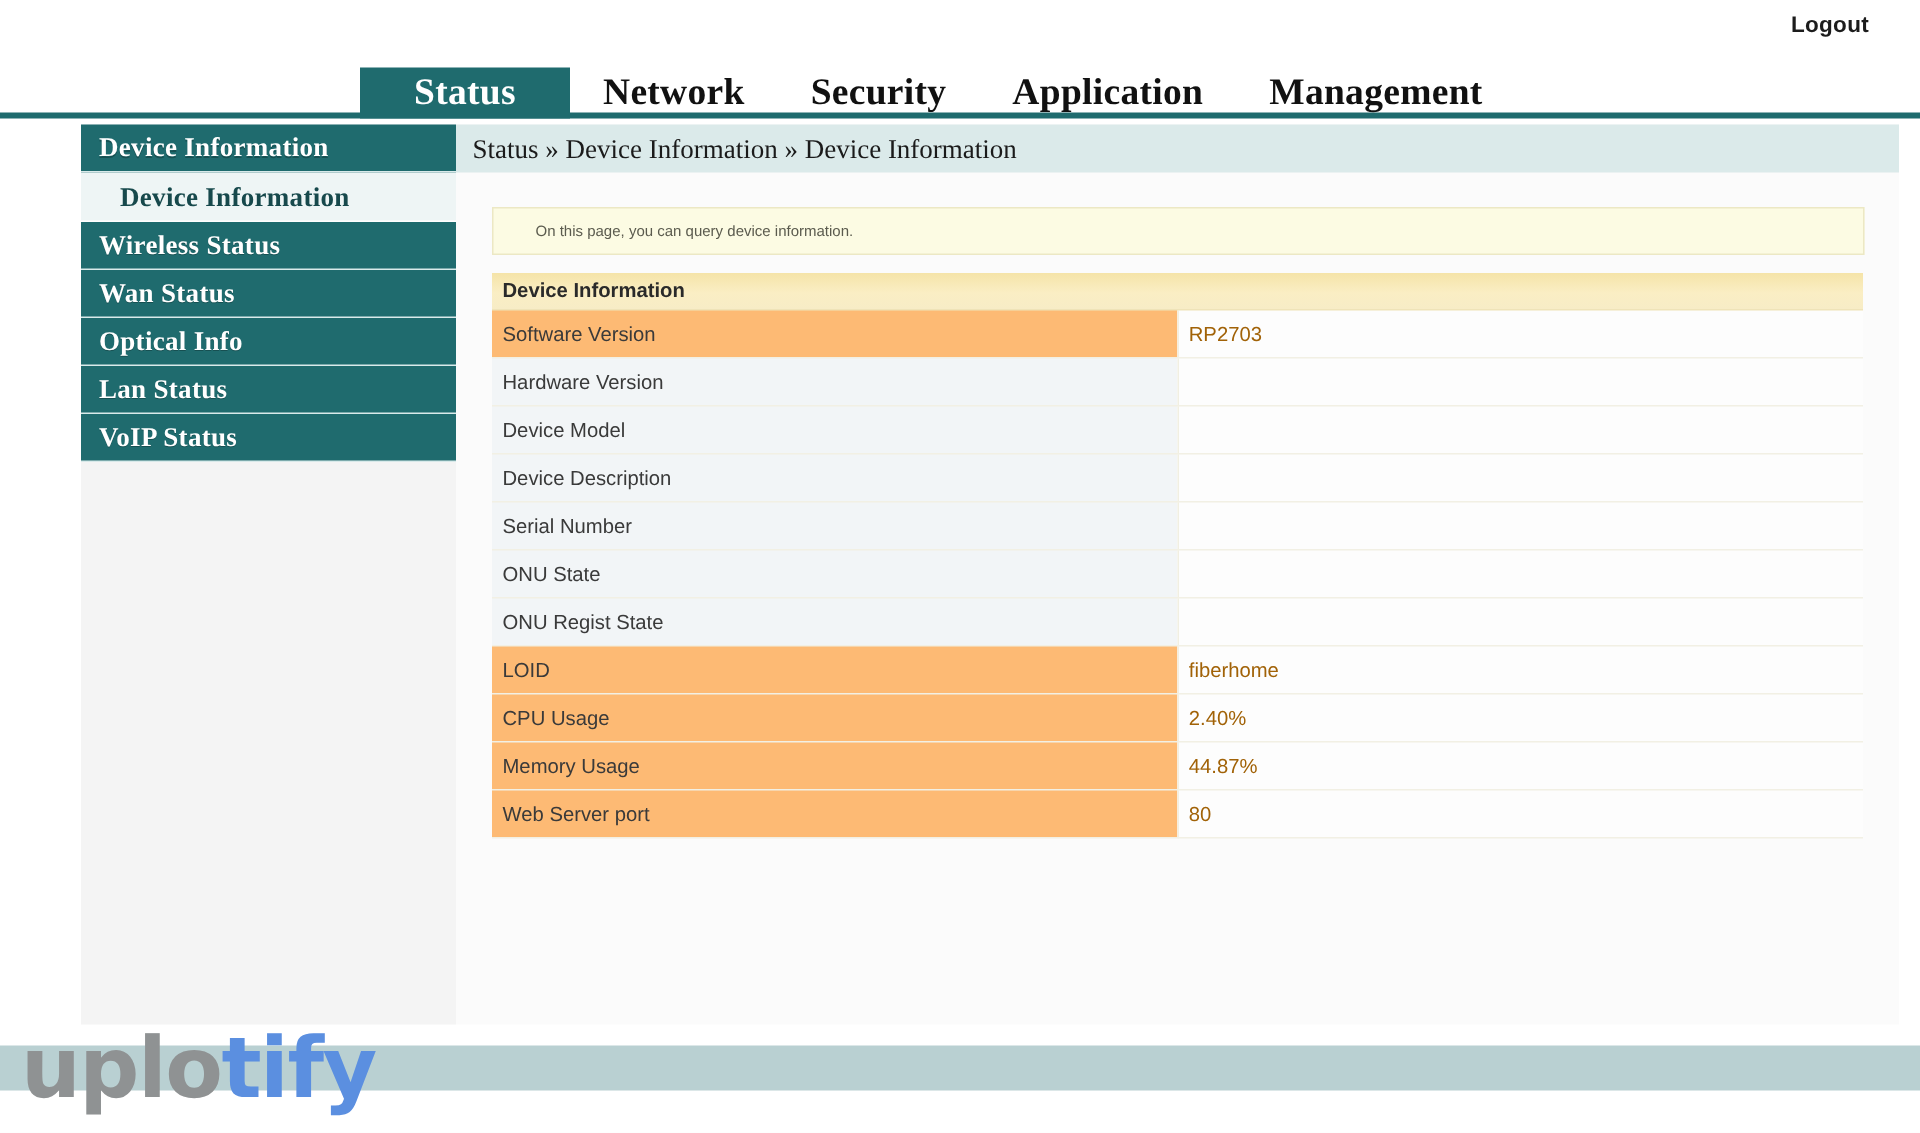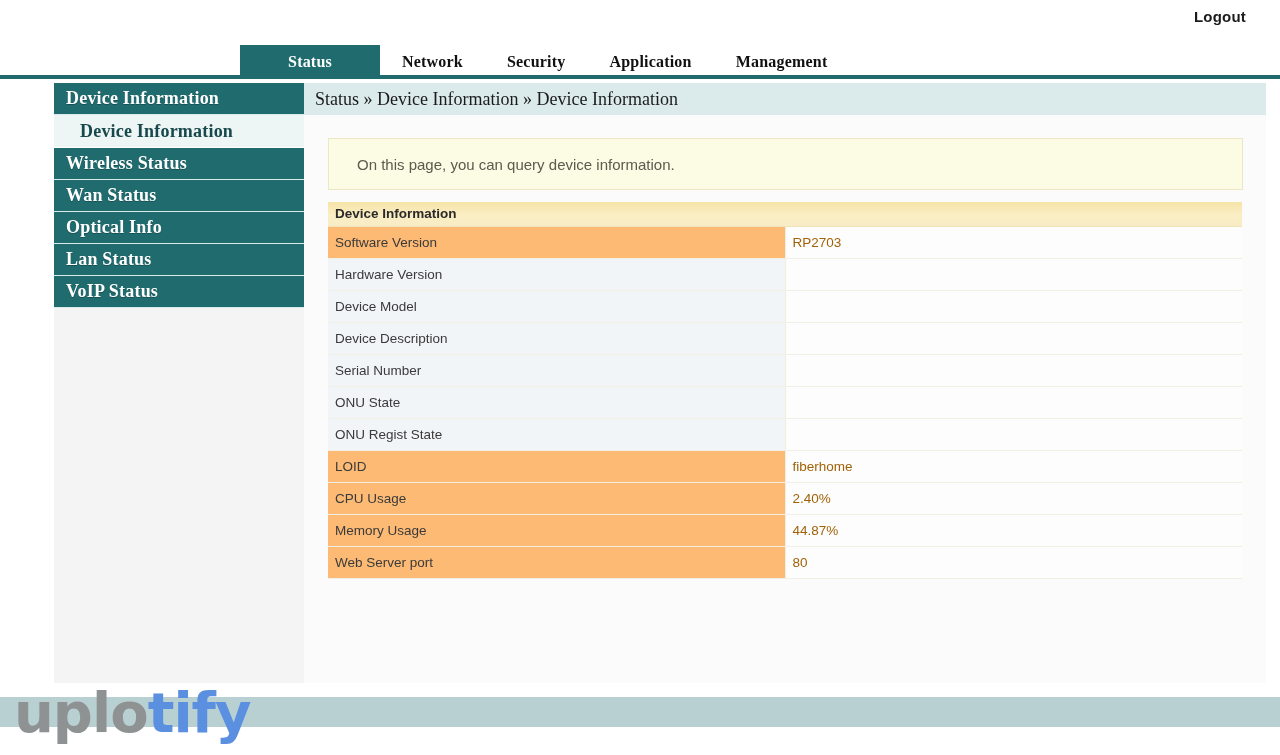--- a/index.html
+++ b/index.html
@@ -36,21 +36,21 @@
     background: #ffffff;
     border-bottom: 4px solid #1f6b6e;
   }
   .menu-items {
     position: absolute; left: 240px; top: 0; height: 34px;
     display: flex; align-items: stretch;
   }
   .menu-item {
     display: flex; align-items: center; justify-content: center;
     font-family: "Liberation Serif", serif;
-    font-size: 16px; font-weight: 700;
+    font-size: 25px; font-weight: 700;
     color: #111111;
     padding: 0 22px;
     white-space: nowrap;
     cursor: pointer;
     letter-spacing: .2px;
   }
   .menu-item.active {
     background: #1f6b6e;
     color: #ffffff;
     width: 140px;
@@ -100,26 +100,26 @@
     height: 32px;
     background: #dbeaea;
     display: flex; align-items: center;
     padding-left: 11px;
     font-family: "Liberation Serif", serif;
     font-size: 18px;
     color: #1b1b1b;
   }
   .notice {
     margin: 23px 23px 0 24px;
-    height: 52px;
+    height: 32px;
     background: #fcfbe3;
     border: 1px solid #ece8c4;
     display: flex; align-items: center;
     padding-left: 28px;
-    font-size: 15px;
+    font-size: 10px;
     color: #5b5b4e;
   }
 
   
   .table {
     margin: 12px 23px 0 24px;
     width: 914px;
     border-collapse: collapse;
     border-spacing: 0;
     table-layout: fixed;

